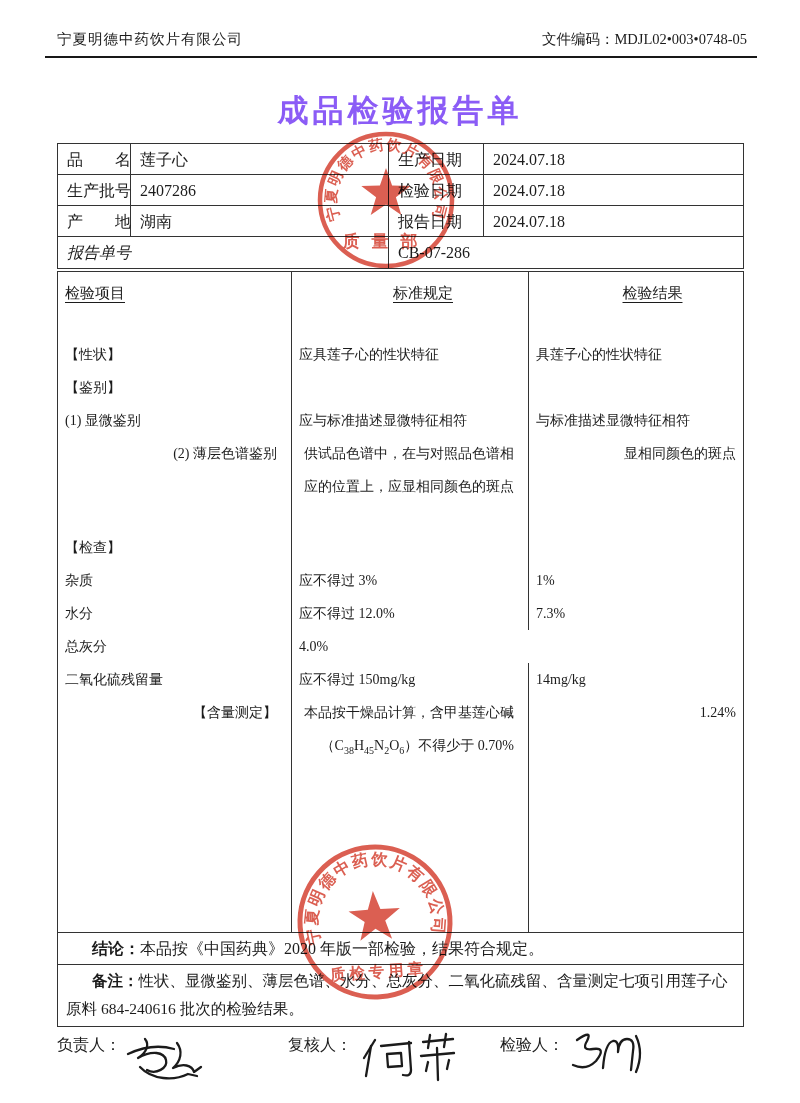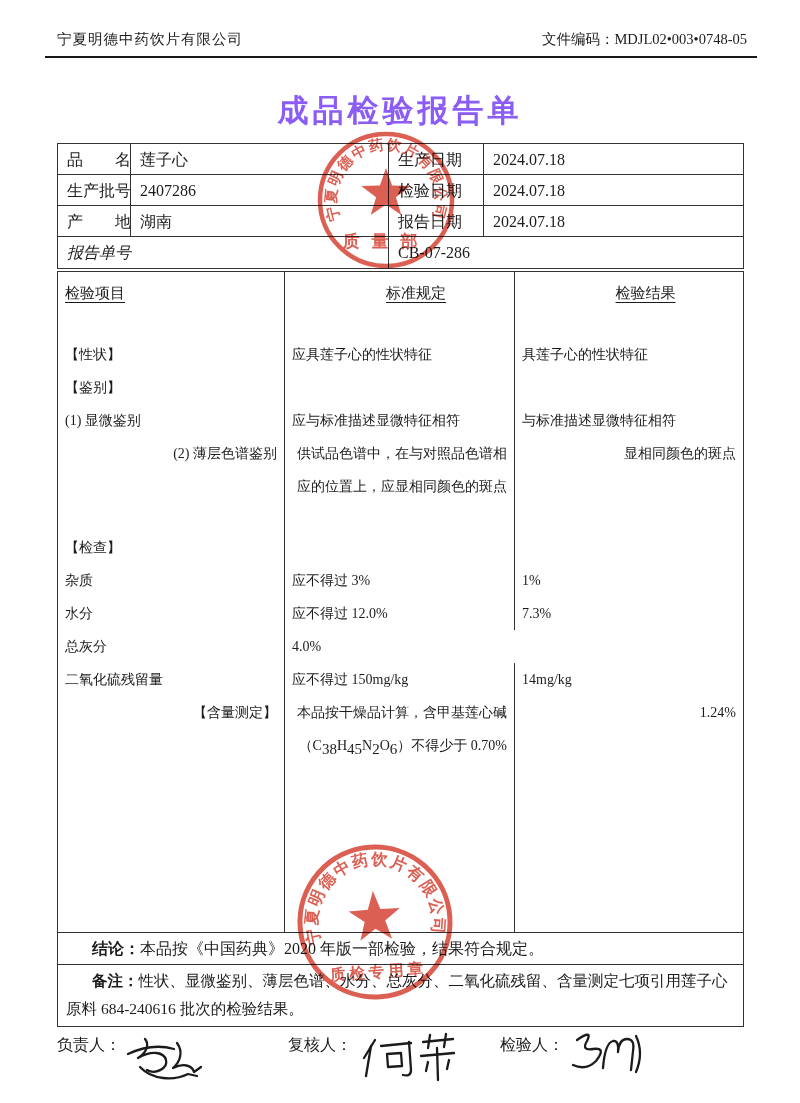--- a/index.html
+++ b/index.html
@@ -22,33 +22,33 @@
           grid-template-columns:73px 258px 95px 1fr; background:transparent; }
   .ic { border-right:1px solid #333; border-bottom:1px solid #333;
         height:31px; line-height:31px; padding-left:9px; font-size:16px; white-space:nowrap; }
   .ic.lastc { border-right:none; }
   .ic.lastr { border-bottom:none; }
   .ic.span2a { grid-column:1/3;font-style:italic; }
   .ic.span2b { grid-column:3/5; border-right:none; }
   
   .itable { position:absolute; left:57px; top:271px; width:687px; height:662px;
             border:1px solid #333; display:flex; flex-direction:column; }
-  .trow { display:grid; grid-template-columns:226px 230px 1fr; flex:0 0 auto; }
+  .trow { display:grid; grid-template-columns:226px 230px 1fr; flex:0 0 auto;gap:7px; }
   .tc { padding:0 7px; font-size:14px; line-height:33px; }
   .tc.c2, .tc.c3 { border-left:1px solid #333; }
   .rhead { height:66px; }
   .rhead .tc { line-height:42px; font-size:15px; }
   .rhead .tc.c2, .rhead .tc.c3 { text-align:center;padding-left:40px; }
   .rhead span { text-decoration:underline; text-underline-offset:4px; }
   .r1 { height:33px; }
   .r2 { height:66px;text-align:right; }
   .rsp { height:28px; }
   .rfill { flex:1 1 auto; }
   .blk { display:block; }
-  sub { font-size:15px;margin-top:32px; }
+  sub { font-size:10px;margin-top:32px; }
   
   .footbox { position:absolute; left:57px; top:932px; width:687px; border:1px solid #333; background:transparent; }
   .concl { height:32px; line-height:32px; border-bottom:1px solid #333;
            padding:0 8px; text-indent:26px; font-size:16px; white-space:nowrap; }
   .remark { min-height:56px; padding:2px 8px 3px; line-height:28px;
             text-indent:26px; font-size:15.5px; }
   .concl b, .remark b { font-weight:bold; }
   
   .sigrow { position:absolute; left:57px; top:1034px; width:687px; height:66px; font-size:16px; }
   .siglabel { position:absolute; top:0; line-height:22px; }

